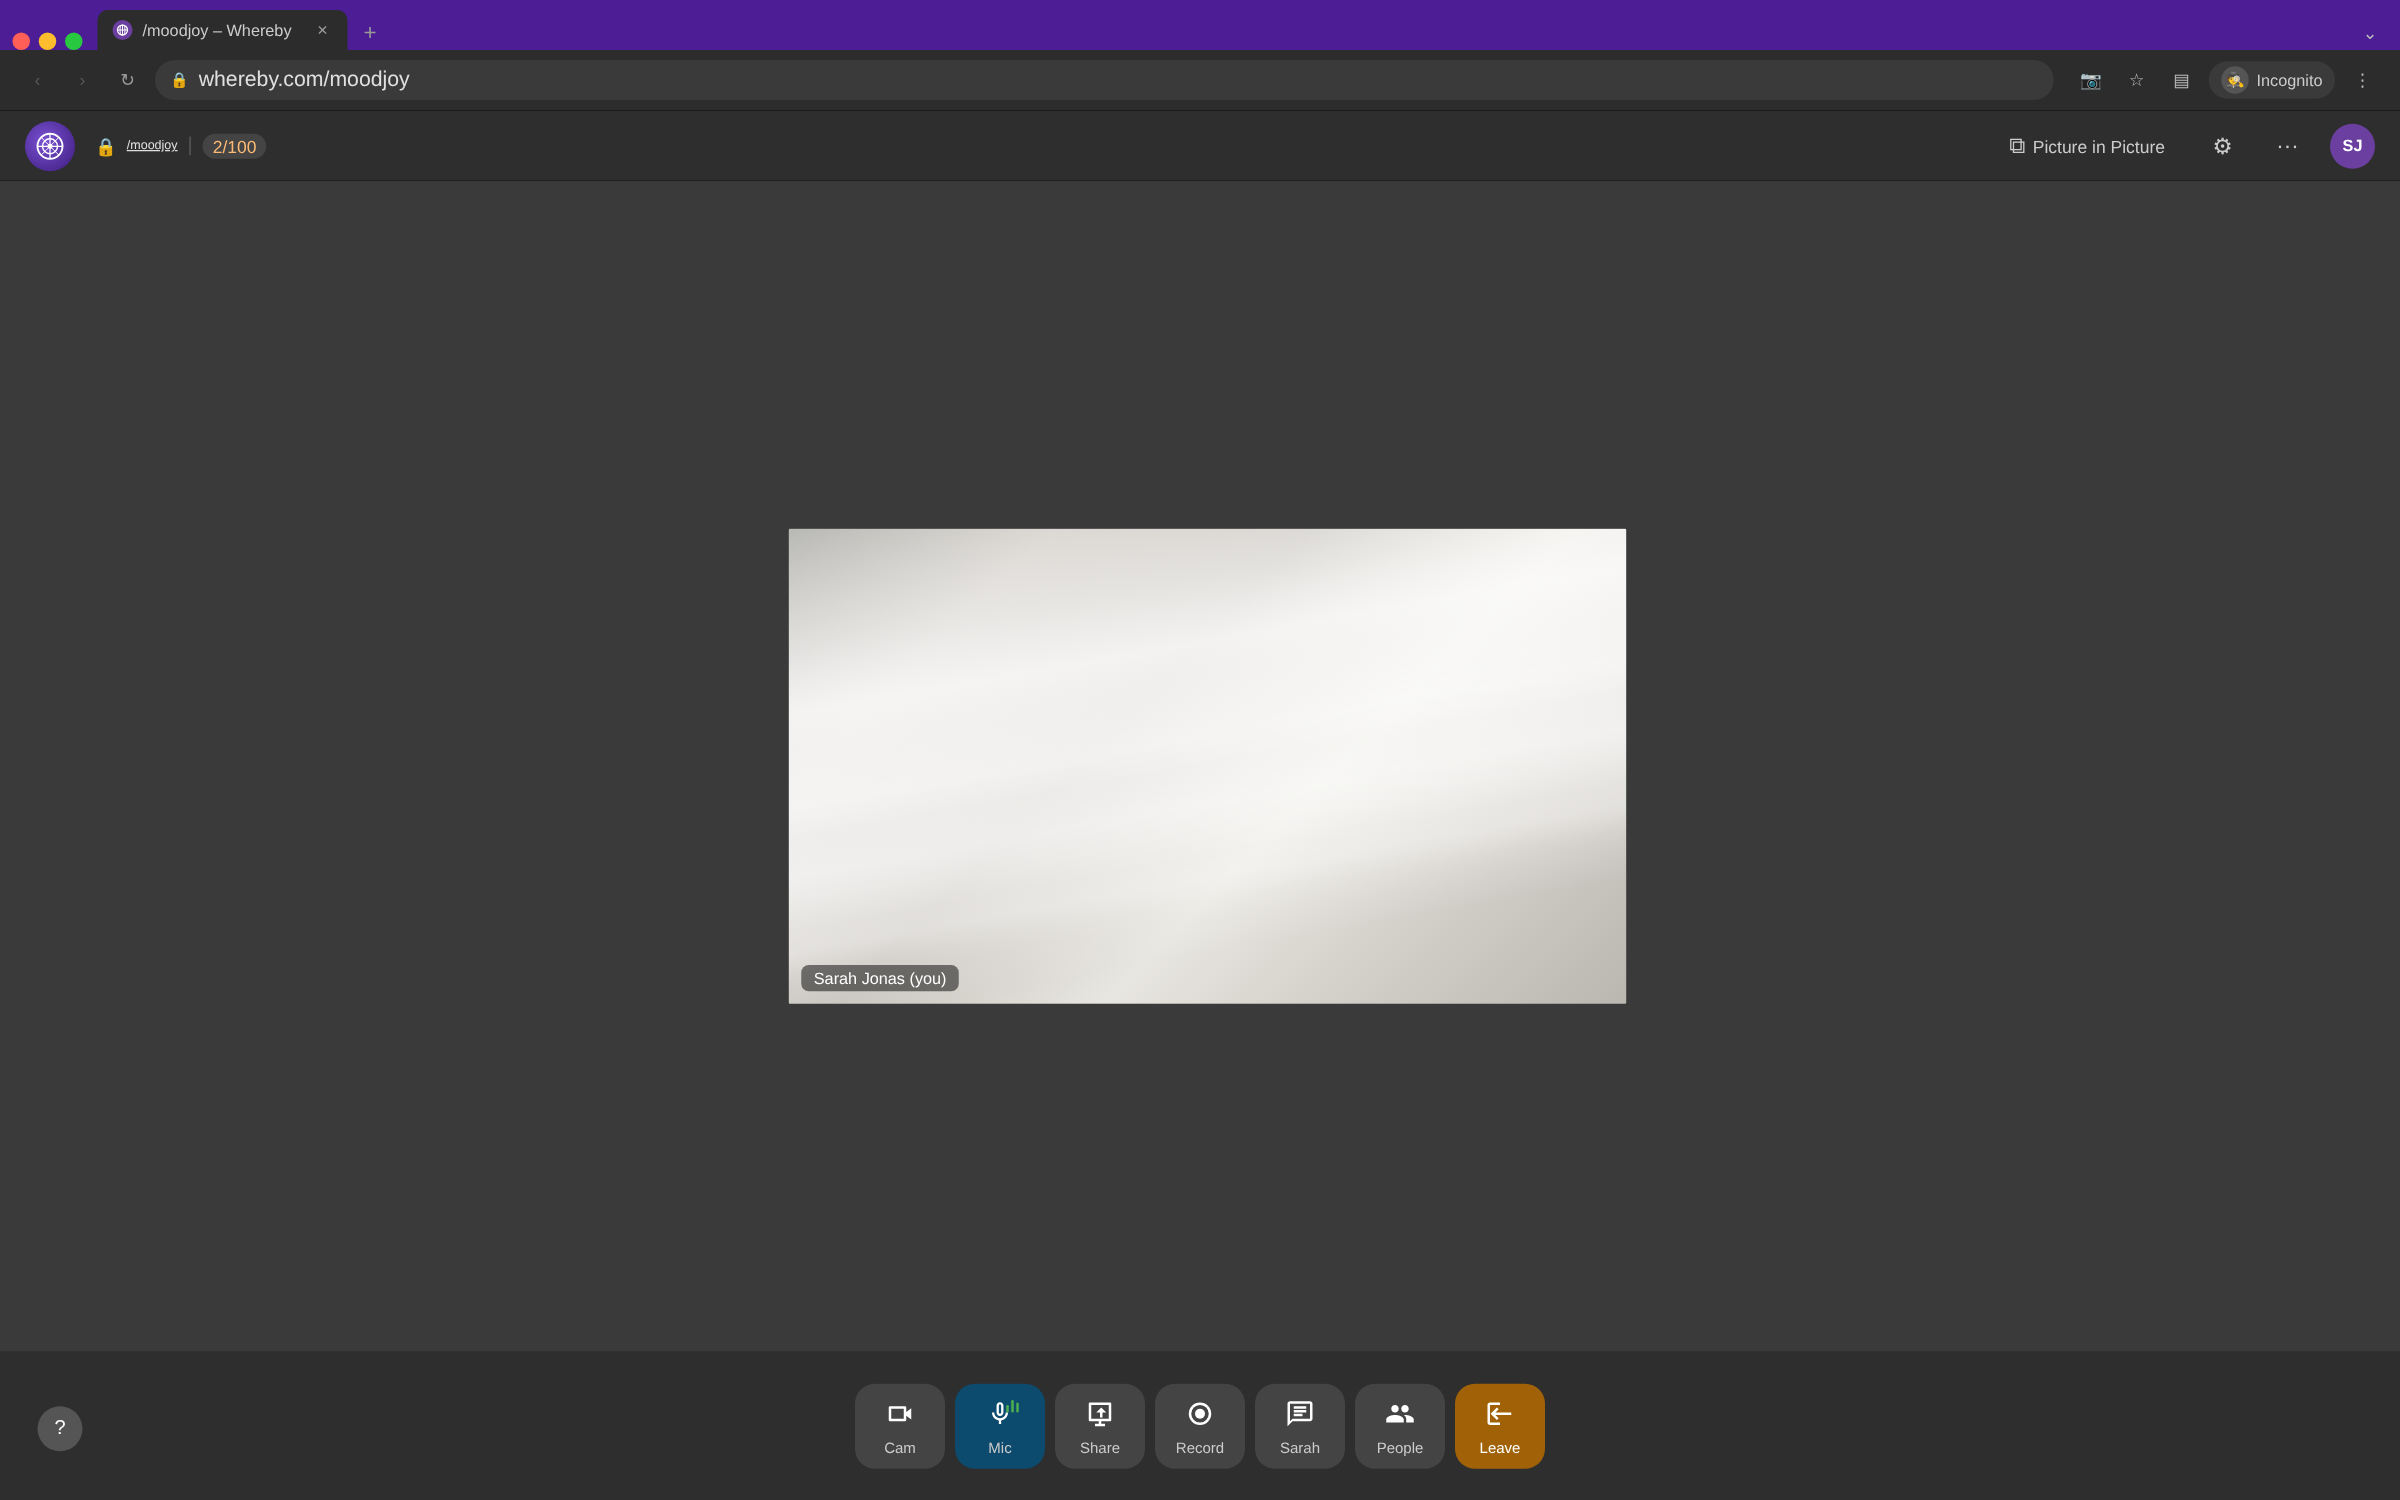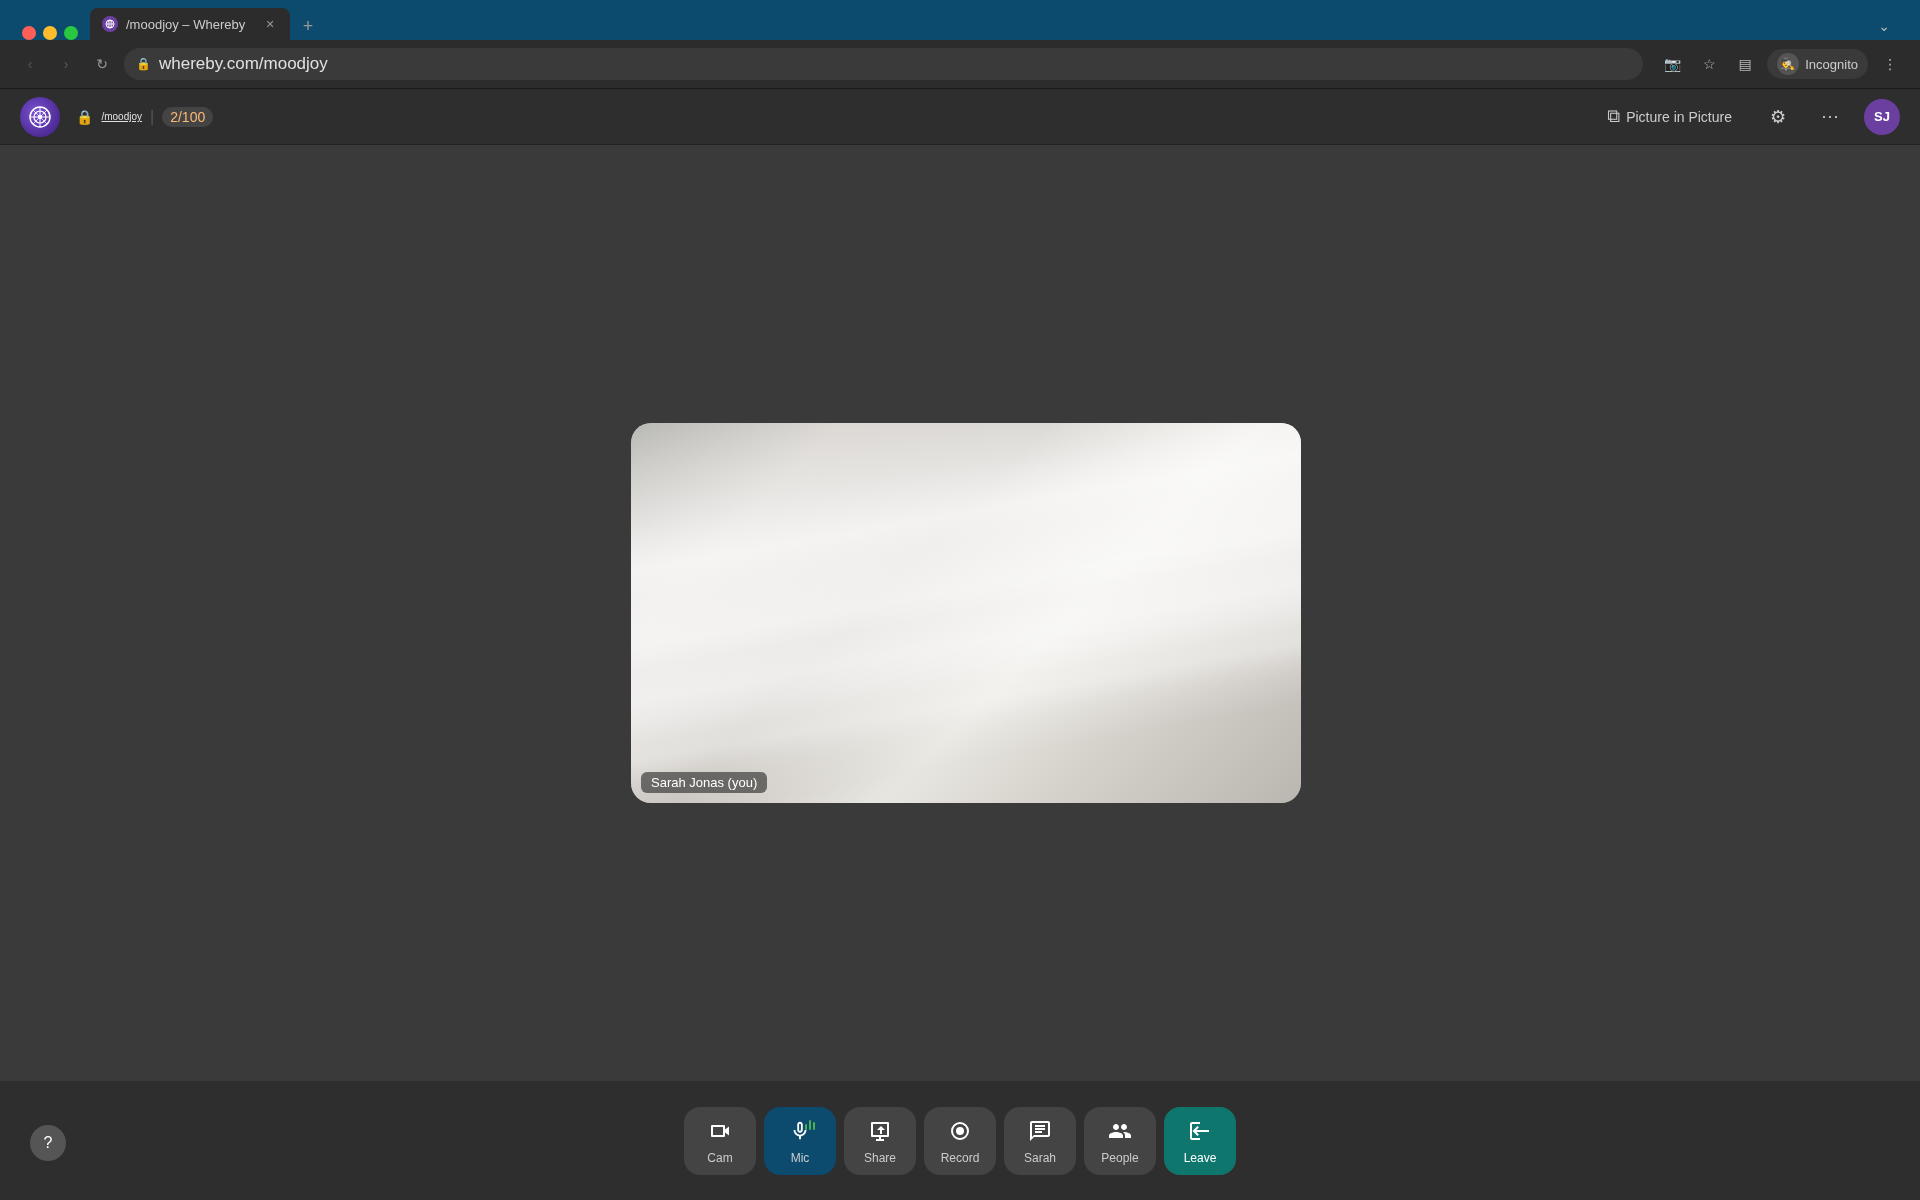--- a/index.html
+++ b/index.html
@@ -13,24 +13,24 @@
 
     
     .browser-chrome {
       width: 100%;
       background: #2c2c2c;
       border-bottom: 1px solid #1a1a1a;
     }
 
     .tab-bar {
       height: 40px;
-      background: #0c4a6e;
+      background: #4c1d95;
       display: flex;
       align-items: flex-end;
-      padding: 0 22px;
+      padding: 0 10px;
       gap: 4px;
     }
 
     .browser-controls {
       height: 48px;
       background: #2c2c2c;
       display: flex;
       align-items: center;
       padding: 0 16px;
       gap: 8px;
@@ -312,21 +312,21 @@
       display: flex;
       align-items: center;
       justify-content: center;
       gap: 40px;
       padding: 30px 50px;
     }
 
     .video-container-main {
       width: 670px;
       height: 380px;
-      border-radius: 20px;
+      border-radius: 1px;
       overflow: hidden;
       position: relative;
       background: #888;
       margin-left: 12px;
     }
 
     .video-feed-main {
       width: 100%;
       height: 100%;
       background: linear-gradient(135deg, #b8b8b4 0%, #d4d0cb 20%, #c8c4be 40%, #e8e6e0 60%, #d0ccc6 80%, #bab6b0 100%);
@@ -427,21 +427,21 @@
       padding: 10px 14px;
       border-radius: 16px;
       min-width: 72px;
     }
 
     .toolbar-btn.active-mic {
       background: #0c4a6e;
     }
 
     .toolbar-btn.leave-btn {
-      background: #0f766e;
+      background: #a16207;
     }
 
     .btn-icon {
       width: 28px;
       height: 28px;
       display: flex;
       align-items: center;
       justify-content: center;
       font-size: 20px;
     }

